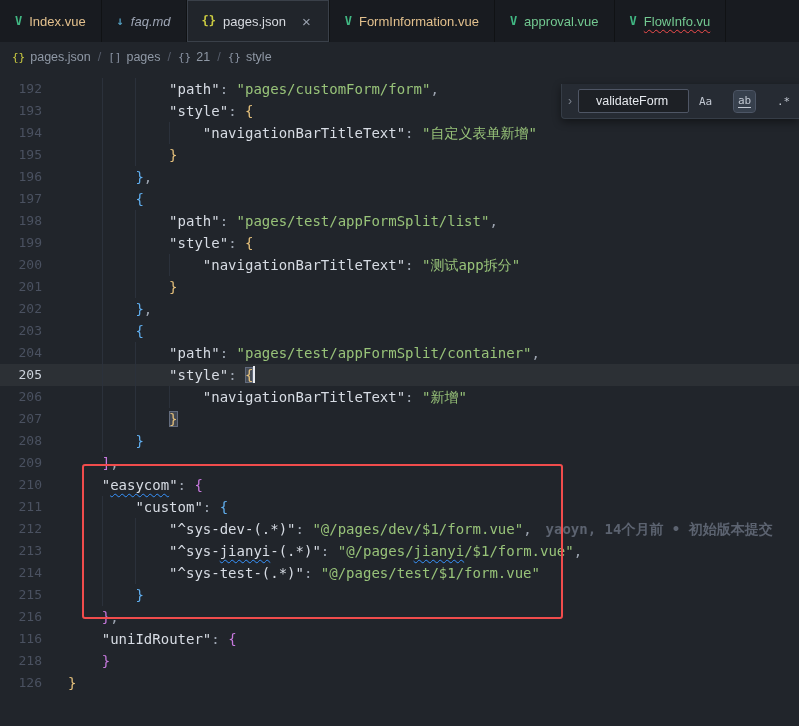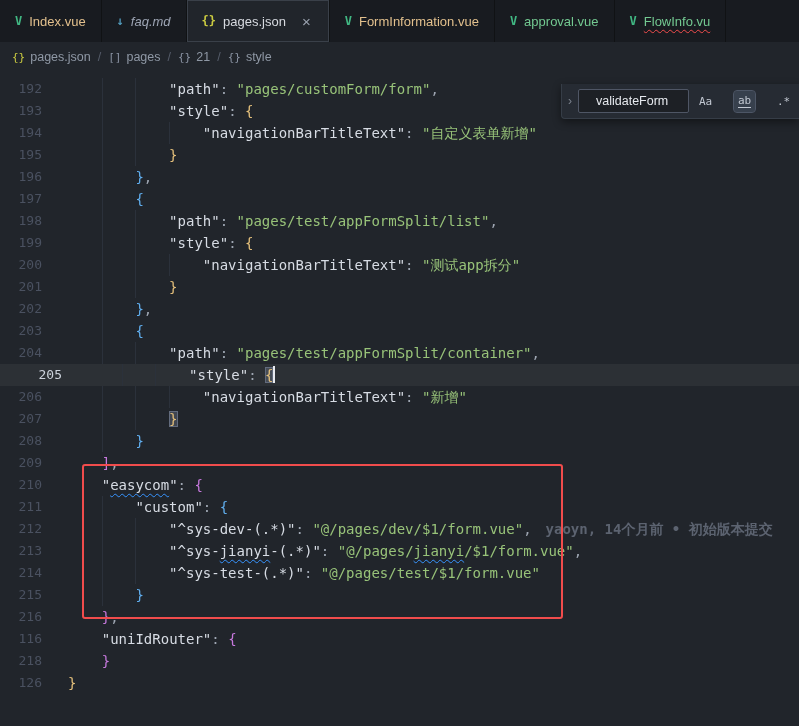--- a/index.html
+++ b/index.html
@@ -22,21 +22,21 @@
   .bc-item{display:flex;align-items:center;gap:5px;cursor:pointer;}
   .bc-icon{font-family:"DejaVu Sans Mono",monospace;font-size:11px;}
   .bc-sep{margin:0 7px;color:#565d6b;}
 
   
   .editor{position:absolute;top:72px;left:0;right:0;bottom:0;overflow:hidden;}
   .code-area{padding-top:6px;}
   .line{display:flex;height:22px;line-height:22px;font-family:"DejaVu Sans Mono",monospace;font-size:14px;}
   .line.current{background:rgba(255,255,255,0.05);}
   .num{flex:none;width:42px;text-align:right;color:#4a5160;font-size:13px;user-select:none;}
-  .line.current .num{color:#ccd2dc;margin-left:20px;}
+  .line.current .num{color:#ccd2dc;}
   .code{white-space:pre;padding-left:26px;}
   .ind{display:inline-block;width:4ch;height:22px;vertical-align:top;box-shadow:inset 1px 0 0 #2b313b;}
   .ind:first-child{box-shadow:none;}
   .tk-k{color:#d7dce4;}
   .tk-s{color:#98c379;}
   .tk-p{color:#9fa7b3;}
   .tk-b1{color:#e5c07b;}
   .tk-b2{color:#c678dd;}
   .tk-b3{color:#61afef;}
   .tk-bl{color:#5c6370;margin-left:14px;font-weight:bold;}

